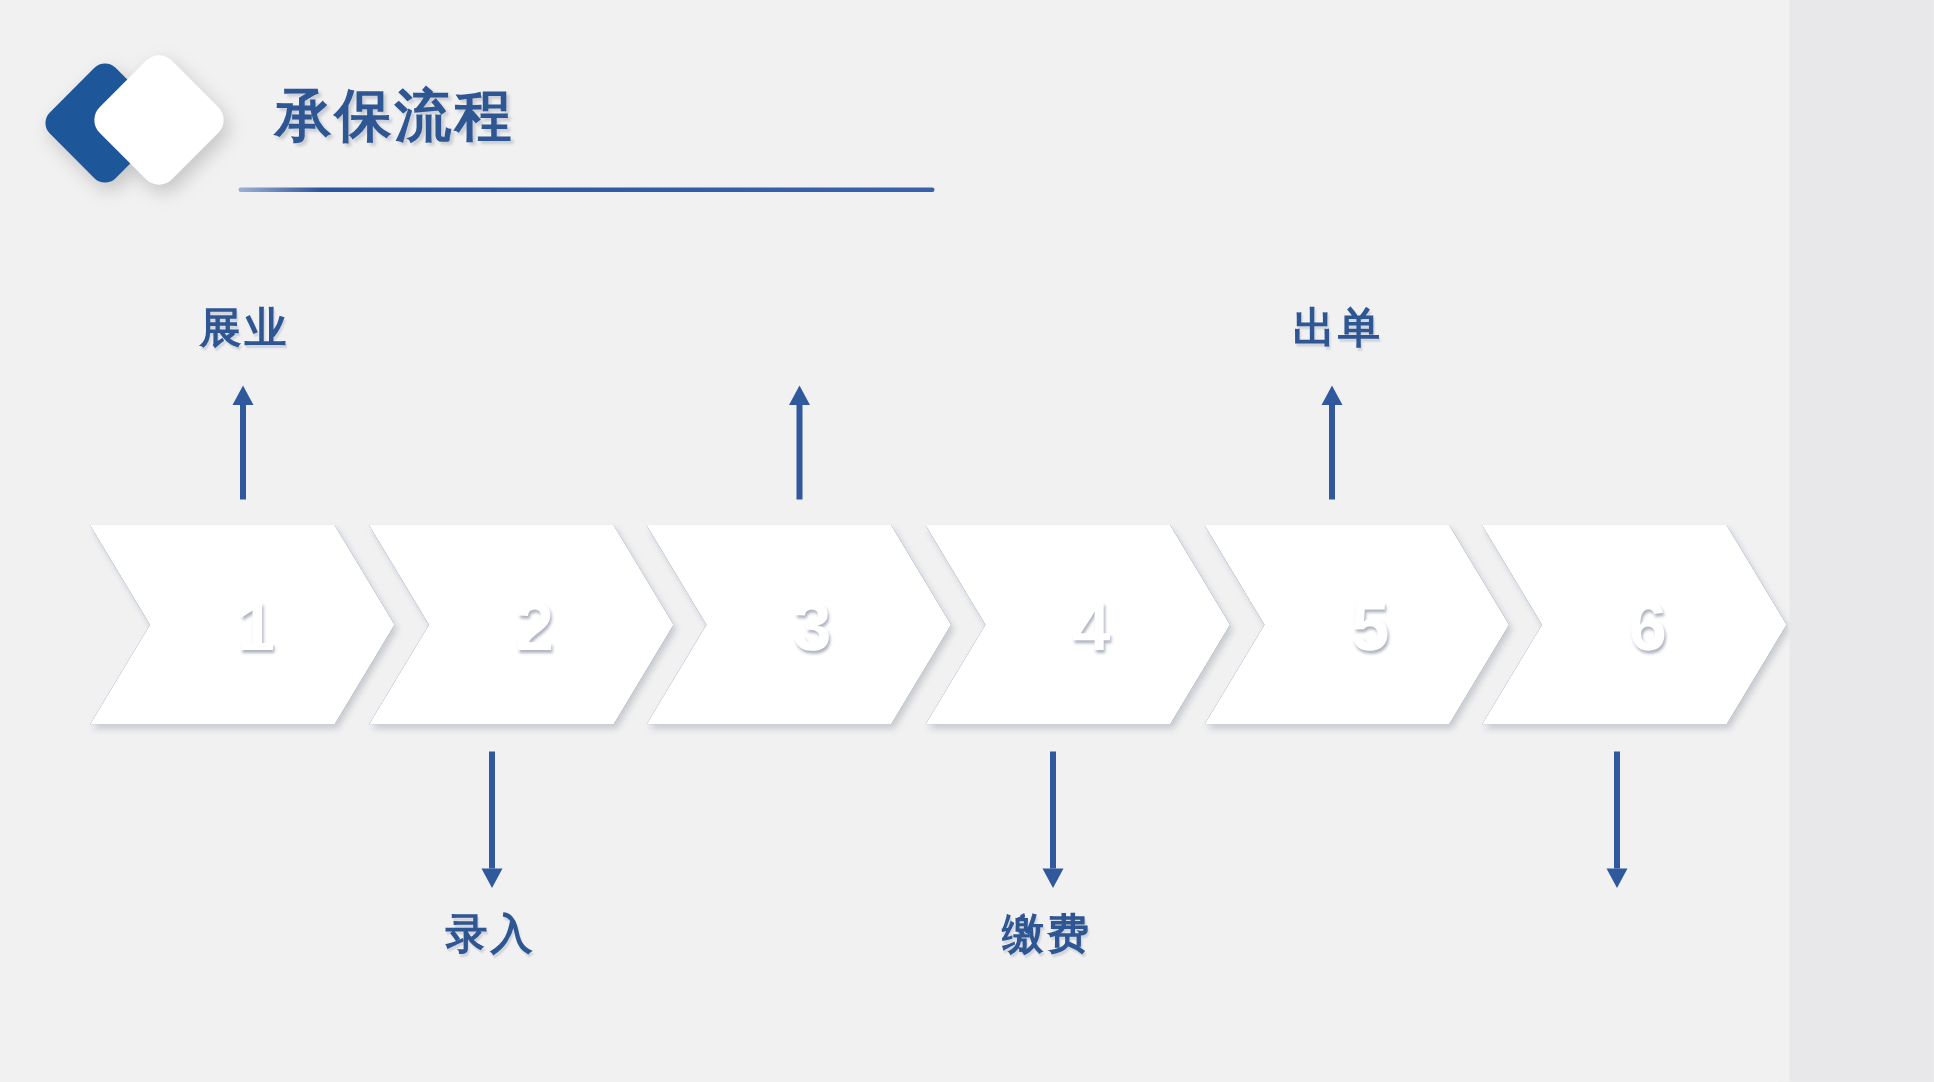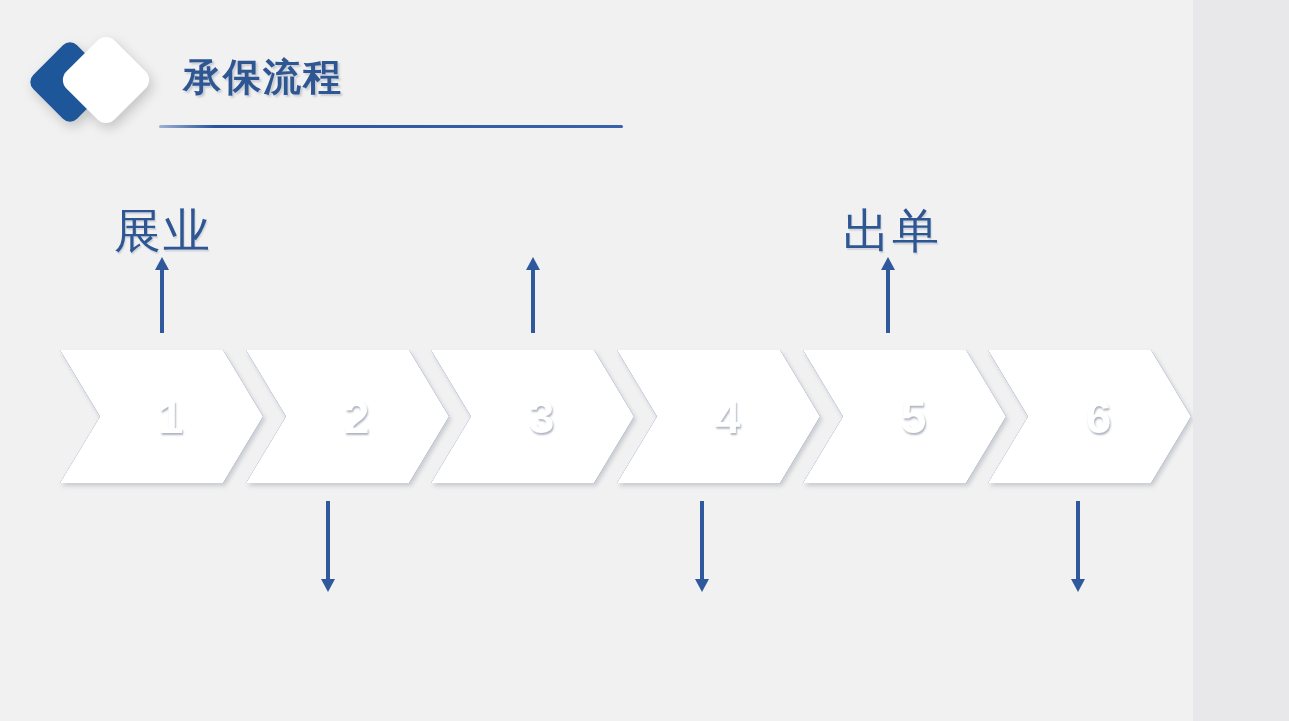--- a/index.html
+++ b/index.html
@@ -40,21 +40,21 @@
   .arrow{position:absolute;width:14px;display:flex;flex-direction:column;align-items:center;}
   .arrow .shaft{width:4px;background:#30599D;}
   .arrow .head-up{width:0;height:0;border-left:7px solid transparent;
     border-right:7px solid transparent;border-bottom:13px solid #30599D;}
   .arrow .head-down{width:0;height:0;border-left:7px solid transparent;
     border-right:7px solid transparent;border-top:13px solid #30599D;}
   .arrow.up{top:257px;height:76px;}   .arrow.up .shaft{height:63px;}
   .arrow.down{top:501px;height:91px;} .arrow.down .shaft{height:78px;}
   
   .step-label{position:absolute;transform:translateX(-50%);
-    font-size:47px;font-weight:400;color:#2E5693;letter-spacing:2px;
+    font-size:28px;font-weight:700;color:#2E5693;letter-spacing:2px;
     text-shadow:1px 2px 1px rgba(120,130,155,0.25);white-space:nowrap;}
   .step-label.top{top:200px;}
   .step-label.bottom{top:604px;}
 </style>
 </head>
 <body>
 
 <div class="slide">
 
   <div class="header-icon">
@@ -99,24 +99,26 @@
   <div class="step-label top" style="left:892px;text-align:center;">出单</div>
   <div class="arrow up" style="left:881px;">
     <div class="head-up"></div>
     <div class="shaft"></div>
   </div>
 
   <div class="arrow down" style="left:321px;">
     <div class="shaft"></div>
     <div class="head-down"></div>
   </div>
+  <div class="step-label bottom" style="left:327px;">录入</div>
 
   <div class="arrow down" style="left:695px;">
     <div class="shaft"></div>
     <div class="head-down"></div>
   </div>
+  <div class="step-label bottom" style="left:698px;">缴费</div>
 
   <div class="arrow down" style="left:1071px;">
     <div class="shaft"></div>
     <div class="head-down"></div>
   </div>
 
 </div>
 
 </body></html>

